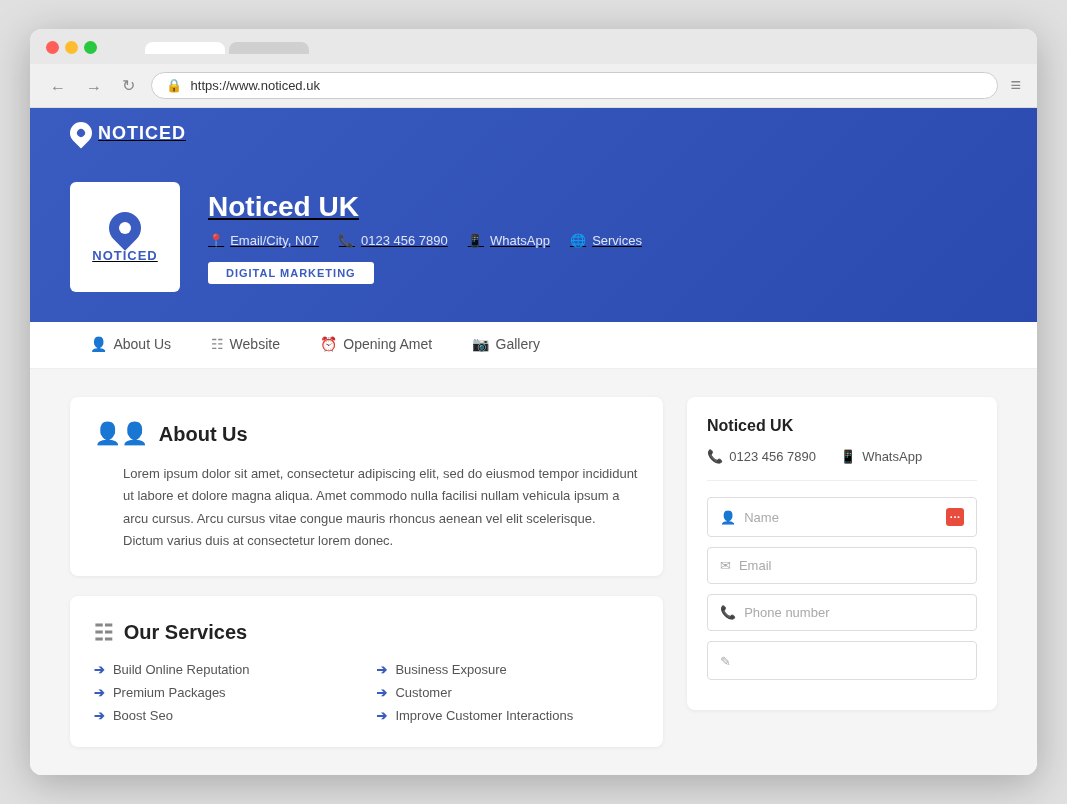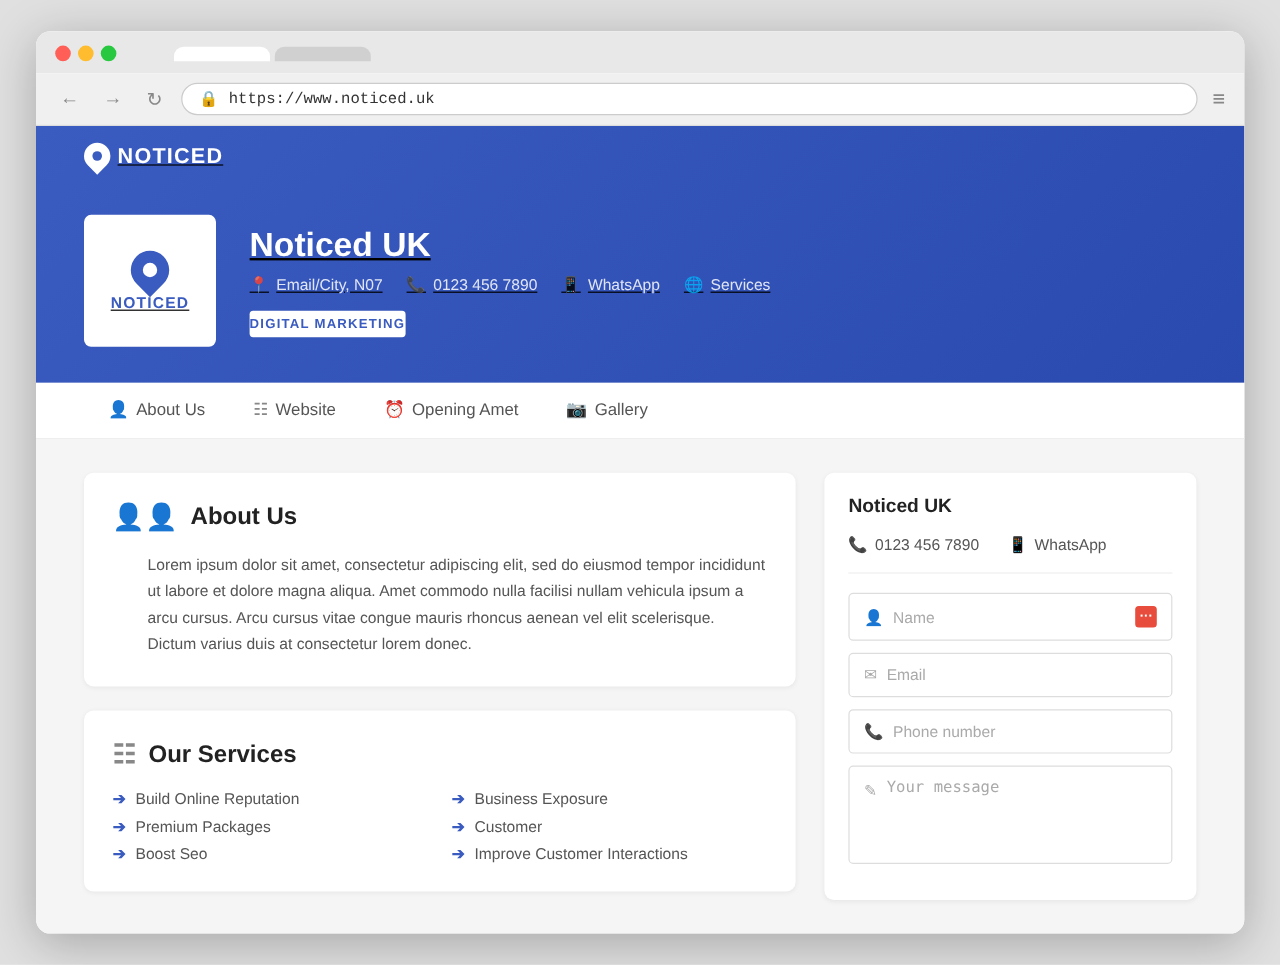--- a/index.html
+++ b/index.html
@@ -80,21 +80,21 @@
       flex: 1;
       display: flex;
       align-items: center;
       background: #fff;
       border: 1px solid #ccc;
       border-radius: 20px;
       padding: 5px 14px;
       gap: 8px;
     }
     .lock-icon { color: #4a90d9; font-size: 13px; }
-    .address-text { font-size: 13px; color: #333; font-family: Liberation Mono, monospace; }
+    .address-text { font-size: 13px; color: #333; }
     .menu-icon { color: #888; font-size: 18px; margin-left: auto; }
     
     .website-content { background: #f5f5f5; }
     
     .site-header {
       background: linear-gradient(135deg, #3a5bbf 0%, #2a4aaf 100%);
       padding: 0 40px;
       text-decoration: underline;
     }
     .site-nav {
@@ -175,21 +175,21 @@
       display: flex; align-items: center; gap: 6px;
       color: rgba(255,255,255,0.85);
       font-size: 13px;
     }
     .meta-item span { font-size: 13px; }
     .tag-btn {
       background: #fff;
       color: #3a5bbf;
       border: none;
       border-radius: 3px;
-      padding: 5px 0;
+      padding: 5px 18px;
       font-size: 11px;
       font-weight: 700;
       letter-spacing: 1px;
       cursor: pointer;
       text-transform: uppercase;
     }
     
     .page-nav {
       background: #fff;
       display: flex;
@@ -451,19 +451,18 @@
           <div class="form-field">
             <span class="field-icon">✉</span>
             <input type="email" placeholder="Email" style="">
           </div>
           <div class="form-field">
             <span class="field-icon">📞</span>
             <input type="tel" placeholder="Phone number" style="">
           </div>
           <div class="form-field" style="align-items: flex-start; padding-top: 10px;">
             <span class="field-icon" style="margin-top: 2px;">✎</span>
-            <textarea placeholder="Your message" style=""></textarea>
           </div>
         </div>
       </div>
     </div>
   </div>
 </div>
 
 </body></html>

